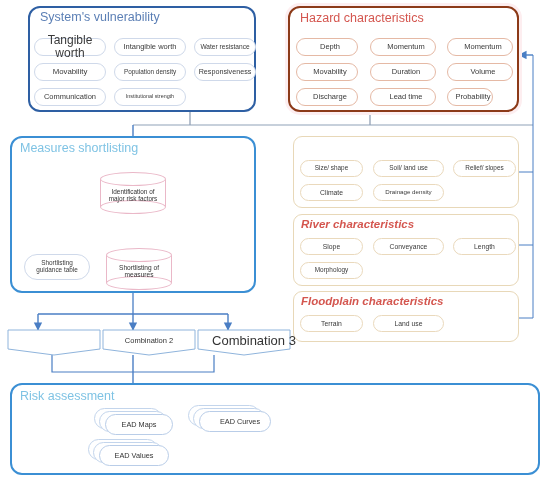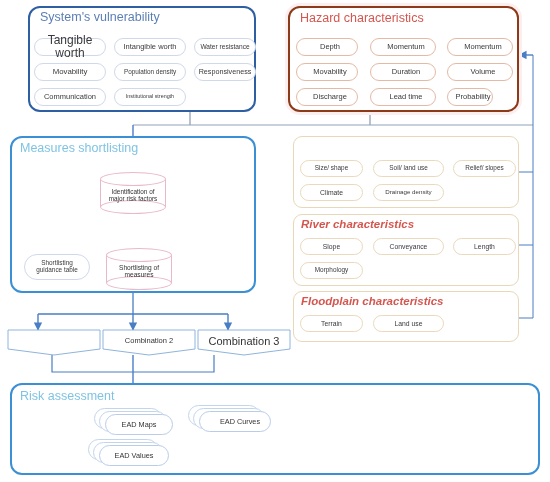--- a/index.html
+++ b/index.html
@@ -235,21 +235,21 @@
 
   <svg class="svg-layer" viewBox="0 0 550 482">
     <path d="M8,330 L100,330 L100,349 L54,355 L8,349 Z" fill="#fff" stroke="#8fb4dc" stroke-width="1"></path>
     <path d="M103,330 L195,330 L195,349 L149,355 L103,349 Z" fill="#fff" stroke="#8fb4dc" stroke-width="1"></path>
     <path d="M198,330 L290,330 L290,349 L244,355 L198,349 Z" fill="#fff" stroke="#8fb4dc" stroke-width="1"></path>
   </svg>
 
   <div class="combo" style="left:103px;top:330px;width:92px;height:25px;font-size:7.5px;">
       <span>Combination 2</span>
     </div>
-  <div class="combo" style="left:198px;top:330px;width:92px;height:25px;font-size:11px;">
+  <div class="combo" style="left:208px;top:330px;width:92px;height:25px;font-size:13px;">
       <span>Combination 3</span>
     </div>
 
   <div class="group group-lightblue" style="left:10px;top:383px;width:530px;height:92px;">
   </div>
   <div class="g-title t-blue-light" style="left:20px;top:389px;">Risk assessment</div>
 
   <div class="stack" style="left:94px;top:408px;width:80px;height:28px;">
     <div class="sh" style="left:0;top:0;width:68px;height:21px;"></div>
     <div class="sh" style="left:5px;top:3px;width:68px;height:21px;"></div>

